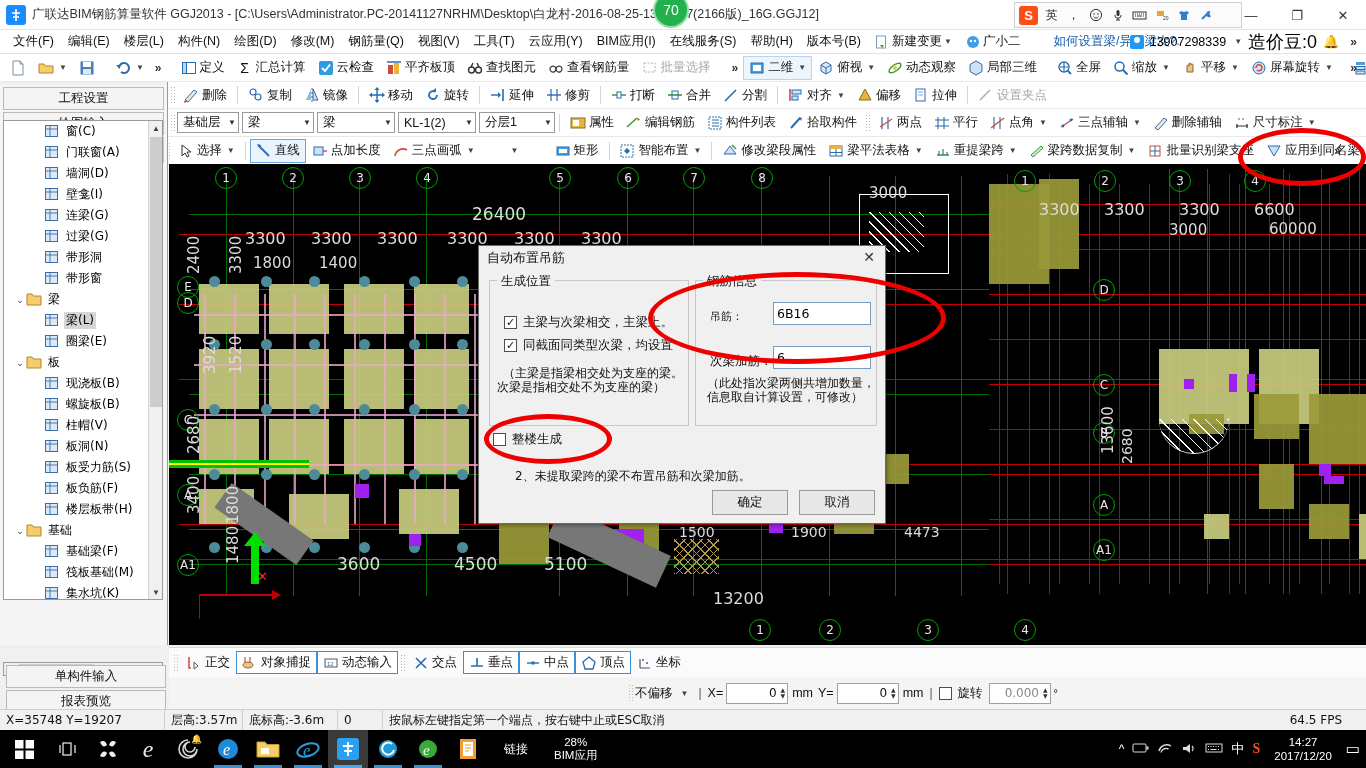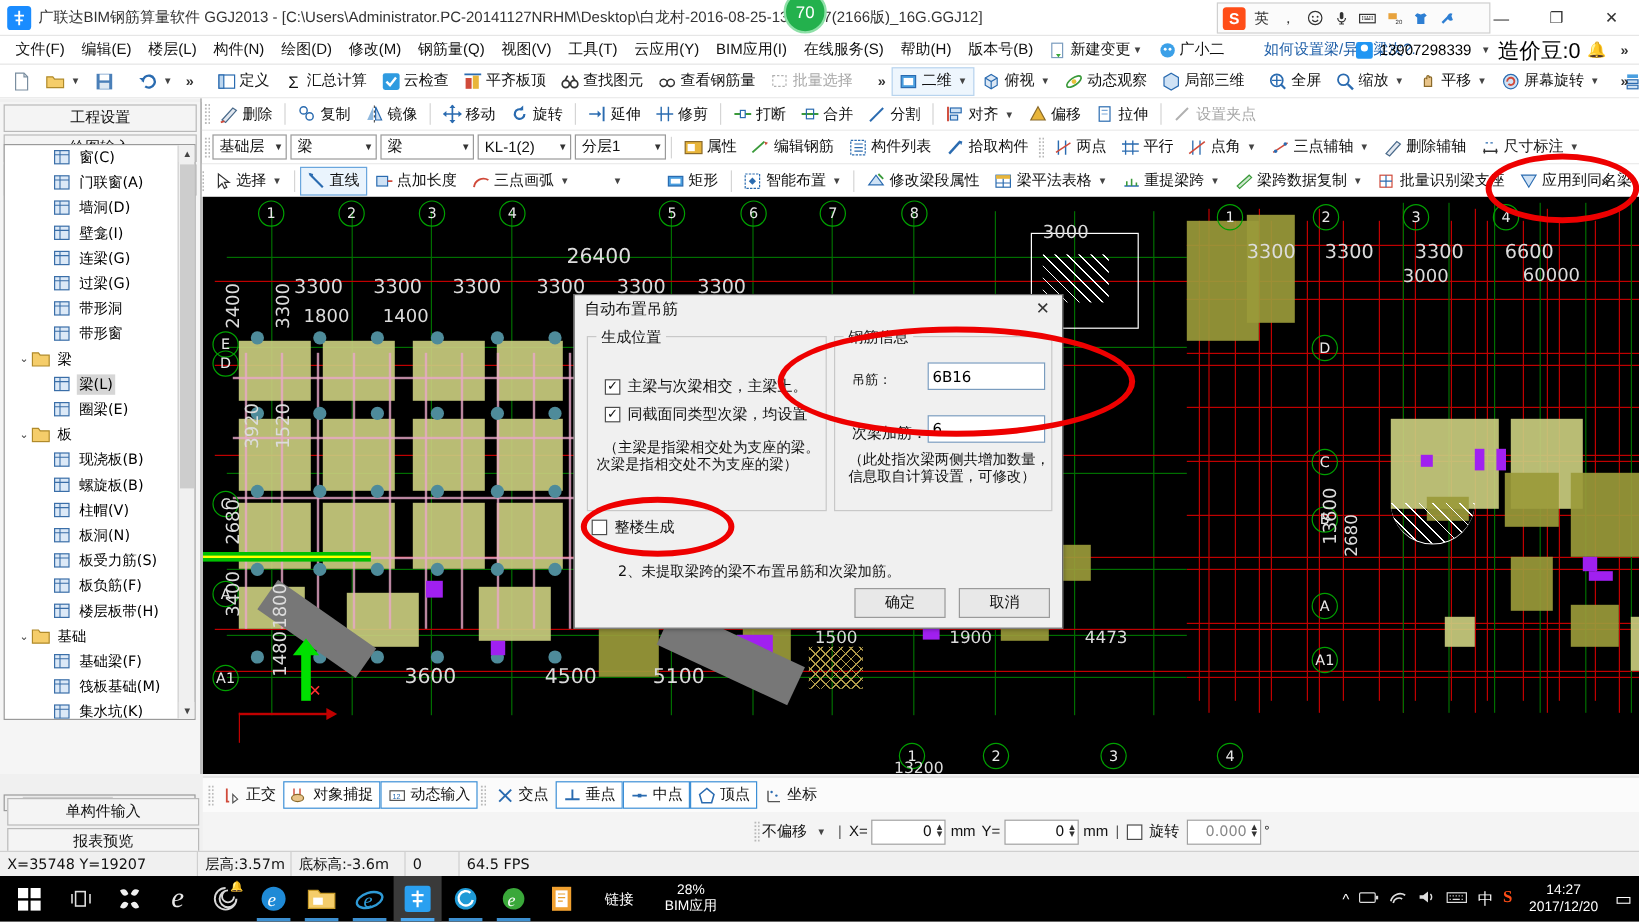--- a/index.html
+++ b/index.html
@@ -1173,21 +1173,21 @@
         <div class="cv-text" style="left: 58px; top: 110px; font-size: 15px; transform: rotate(-90deg); transform-origin: left top;">3300</div>
         <div class="cv-text" style="left: 16px; top: 290px; font-size: 15px; transform: rotate(-90deg); transform-origin: left top;">2680</div>
         <div class="cv-text" style="left: 16px; top: 350px; font-size: 15px; transform: rotate(-90deg); transform-origin: left top;">3400</div>
         <div class="cv-text" style="left: 55px; top: 360px; font-size: 15px; transform: rotate(-90deg); transform-origin: left top;">1800</div>
         <div class="cv-text" style="left: 55px; top: 400px; font-size: 15px; transform: rotate(-90deg); transform-origin: left top;">1480</div>
         <div class="cv-text" style="left: 930px; top: 290px; font-size: 15px; transform: rotate(-90deg); transform-origin: left top;">13600</div>
         <div class="cv-text" style="left: 950px; top: 300px; font-size: 14px; transform: rotate(-90deg); transform-origin: left top;">2680</div>
         <div class="cv-text" style="left: 168px; top: 390px; font-size: 17px;">3600</div>
         <div class="cv-text" style="left: 285px; top: 390px; font-size: 17px;">4500</div>
         <div class="cv-text" style="left: 375px; top: 390px; font-size: 17px;">5100</div>
-        <div class="cv-text" style="left: 576px; top: 425px; font-size: 13px; margin-top: 44px;">13200</div>
+        <div class="cv-text" style="left: 544px; top: 425px; font-size: 16px;">13200</div>
         <div class="cv-text" style="left: 510px; top: 360px; font-size: 14px;">1500</div>
         <div class="cv-text" style="left: 622px; top: 360px; font-size: 14px;">1900</div>
         <div class="cv-text" style="left: 735px; top: 360px; font-size: 14px;">4473</div>
       </div>
   </div>
 
   <div class="dlg">
     <div class="dlg-tb">
       <span>自动布置吊筋</span>
       <span class="dlg-x">✕</span>
@@ -1325,21 +1325,22 @@
         </span>
     </div>
     <span style="font-size:11px;color:#111;margin-left:3px;">°</span>
   </div>
 
   <div class="statusbar">
     <div class="st-cell" style="width:165px;">X=35748  Y=19207</div>
     <div class="st-cell" style="width:78px;">层高:3.57m</div>
     <div class="st-cell" style="width:95px;">底标高:-3.6m</div>
     <div class="st-cell" style="width:45px;">0</div>
-    <div class="st-cell" style="border-right:none;padding-right:6px;">64.5 FPS</div>
+    <div class="st-cell" style="flex:1;border-right:none;">按鼠标左键指定第一个端点，按右键中止或ESC取消</div>
+    <div class="st-cell" style="border-right:none;padding-right:24px;">64.5 FPS</div>
   </div>
 </div>
 
 <div class="taskbar">
   <div class="start">
     <svg width="19" height="19" viewBox="0 0 19 19">
         <rect x="0" y="0" width="8.5" height="8.5" fill="#fff"></rect>
         <rect x="10.5" y="0" width="8.5" height="8.5" fill="#fff"></rect>
         <rect x="0" y="10.5" width="8.5" height="8.5" fill="#fff"></rect>
         <rect x="10.5" y="10.5" width="8.5" height="8.5" fill="#fff"></rect>

